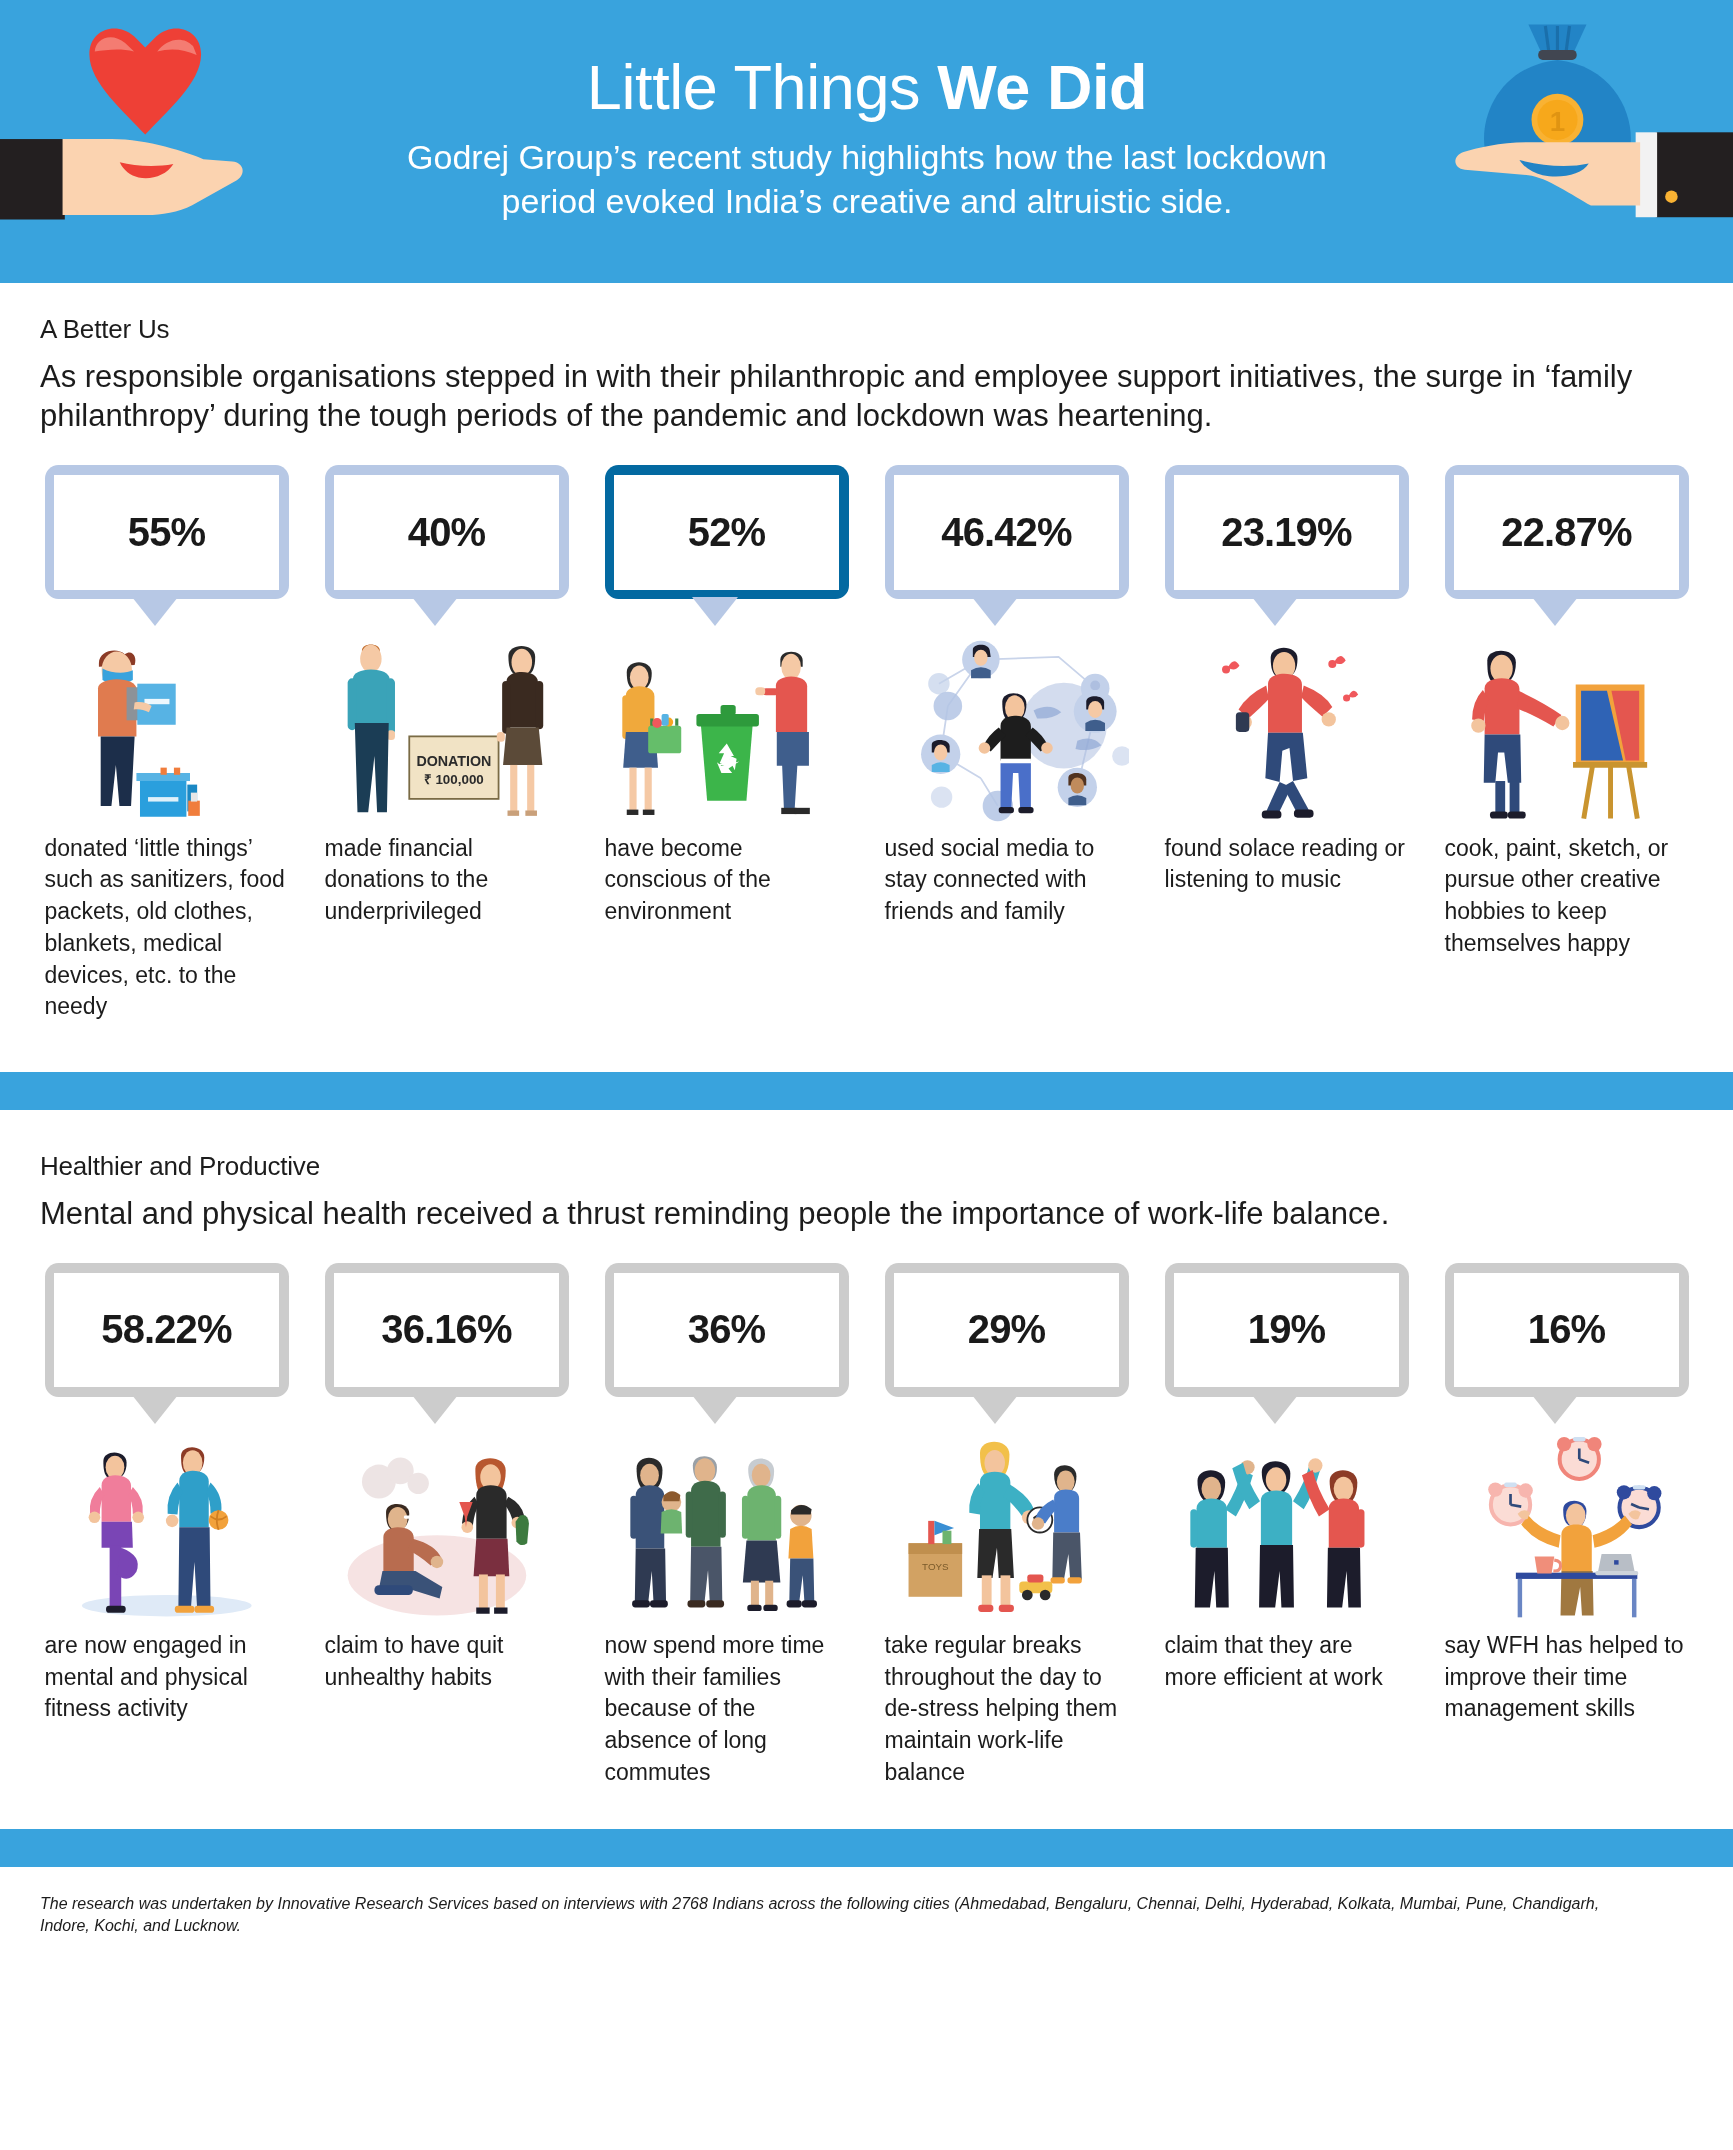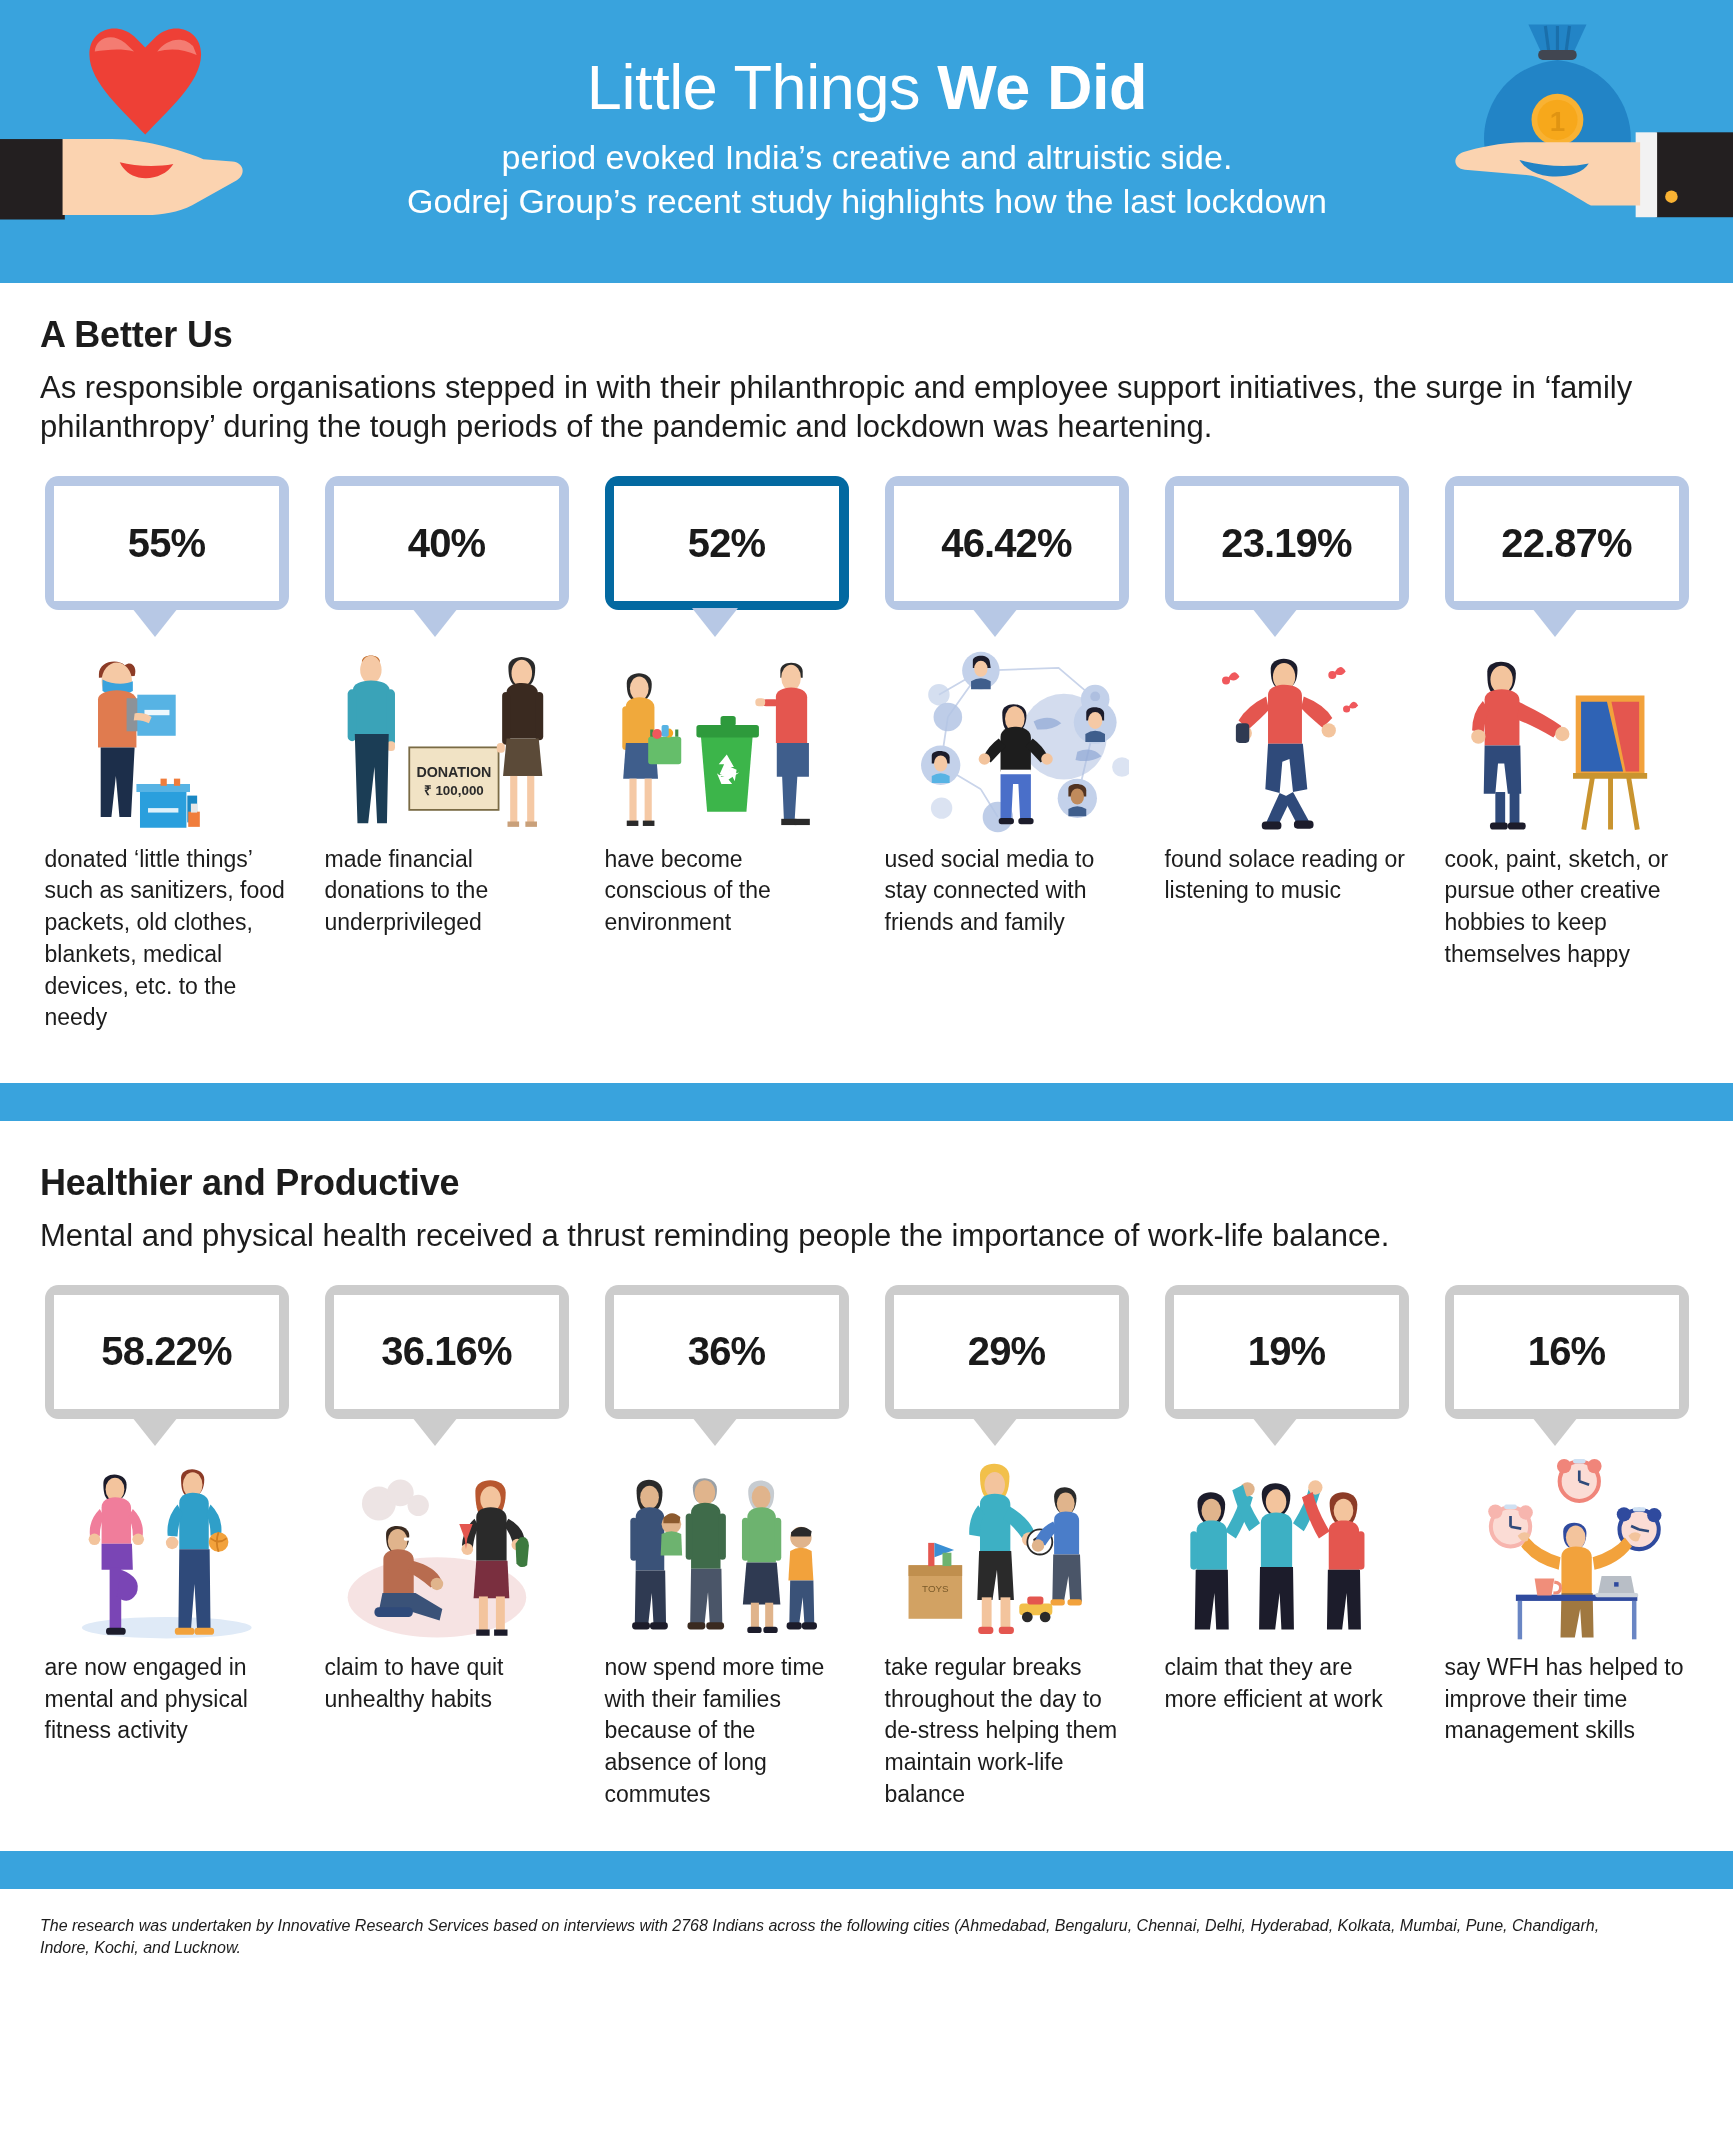--- a/index.html
+++ b/index.html
@@ -40,22 +40,22 @@
     font-weight:400;
   }
 
   
   .hdr-art-left { position:absolute; left:0px; top:4.5px; width:286px; height:277px; }
   .hdr-art-right { position:absolute; right:0px; top:0px; width:295px; height:283px; }
 
   
   .section { padding:0 40px; }
   .sec-head {
-    font-size:36px;
-    font-weight:700;
+    font-size:26px;
+    font-weight:400;
     color:#1c1c1c;
     letter-spacing:-0.2px;
   }
   .sec-sub {
     margin-top:11.6px;
     font-size:31px;
     line-height:1.28;
     color:#1c1c1c;
     font-weight:400;
     max-width:1629px;
@@ -139,22 +139,22 @@
       <path d="M352 104 C370 78 408 66 432 92 L440 112 C412 98 380 96 352 104 Z" fill="#f5877c" opacity=".85"></path>
       <rect x="0" y="300" width="145" height="180" fill="#231f20"></rect>
       <path d="M140 300 L250 300 C330 300 420 330 455 345 L520 350 C545 352 552 378 530 392 L430 448 C400 464 360 470 330 470 L140 470 Z" fill="#fbd3b0"></path>
       <path d="M268 352 C300 360 345 364 388 356 C372 382 338 392 310 386 C292 382 276 370 268 352 Z" fill="#ee4036"></path>
     </svg>
   </div>
 
   <div class="header-center">
     <div class="title"><span>Little Things </span><b>We Did</b></div>
     <div class="subtitle">
+      <div>Godrej Group’s recent study highlights how the last lockdown</div>
       <div>period evoked India’s creative and altruistic side.</div>
-      <div>Godrej Group’s recent study highlights how the last lockdown</div>
     </div>
   </div>
 
   <div class="hdr-art-right">
     <svg viewBox="0 0 660 632" xmlns="http://www.w3.org/2000/svg">
       <path d="M200 55 L330 55 L300 120 L230 120 Z" fill="#2284c6"></path>
       <path d="M238 58 L246 118 M265 58 L265 118 M292 58 L284 118" stroke="#1a6fab" stroke-width="7" fill="none"></path>
       <rect x="222" y="112" width="86" height="22" rx="10" fill="#414651"></rect>
       <path d="M265 134 C120 150 80 290 110 360 L420 360 C450 290 410 150 265 134 Z" fill="#2284c6"></path>
       <circle cx="265" cy="268" r="58" fill="#f9b233"></circle>

